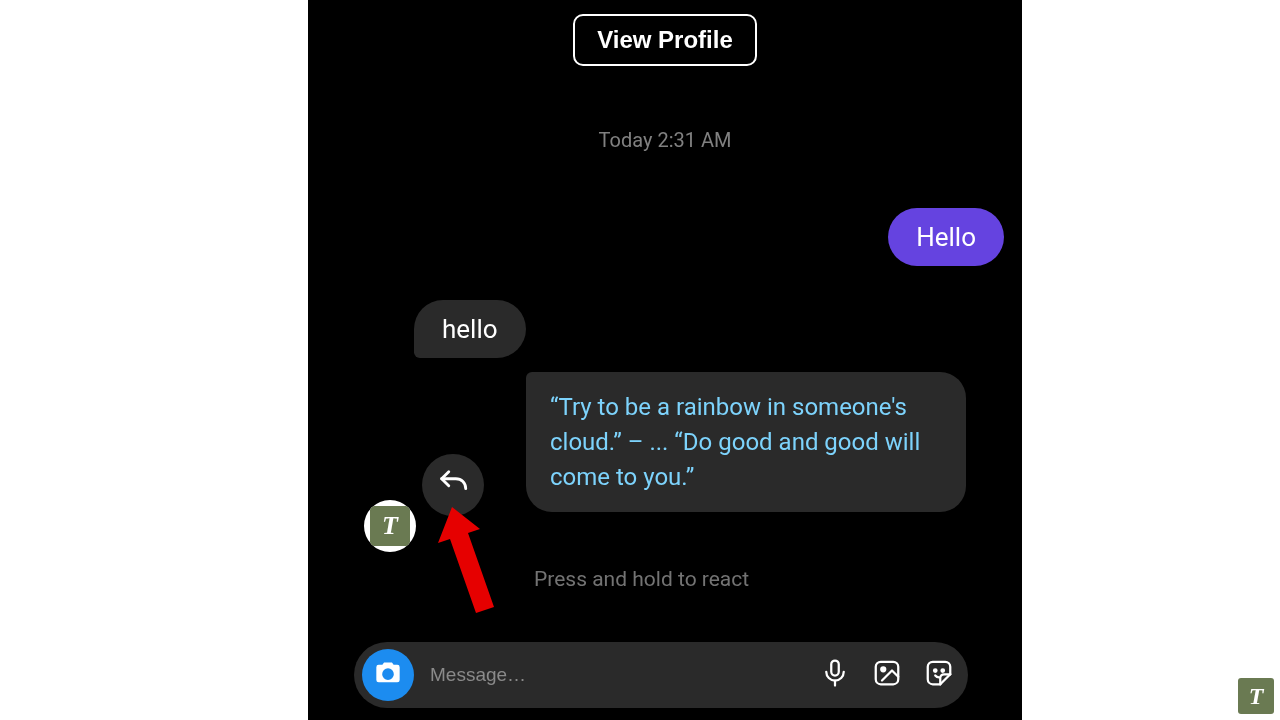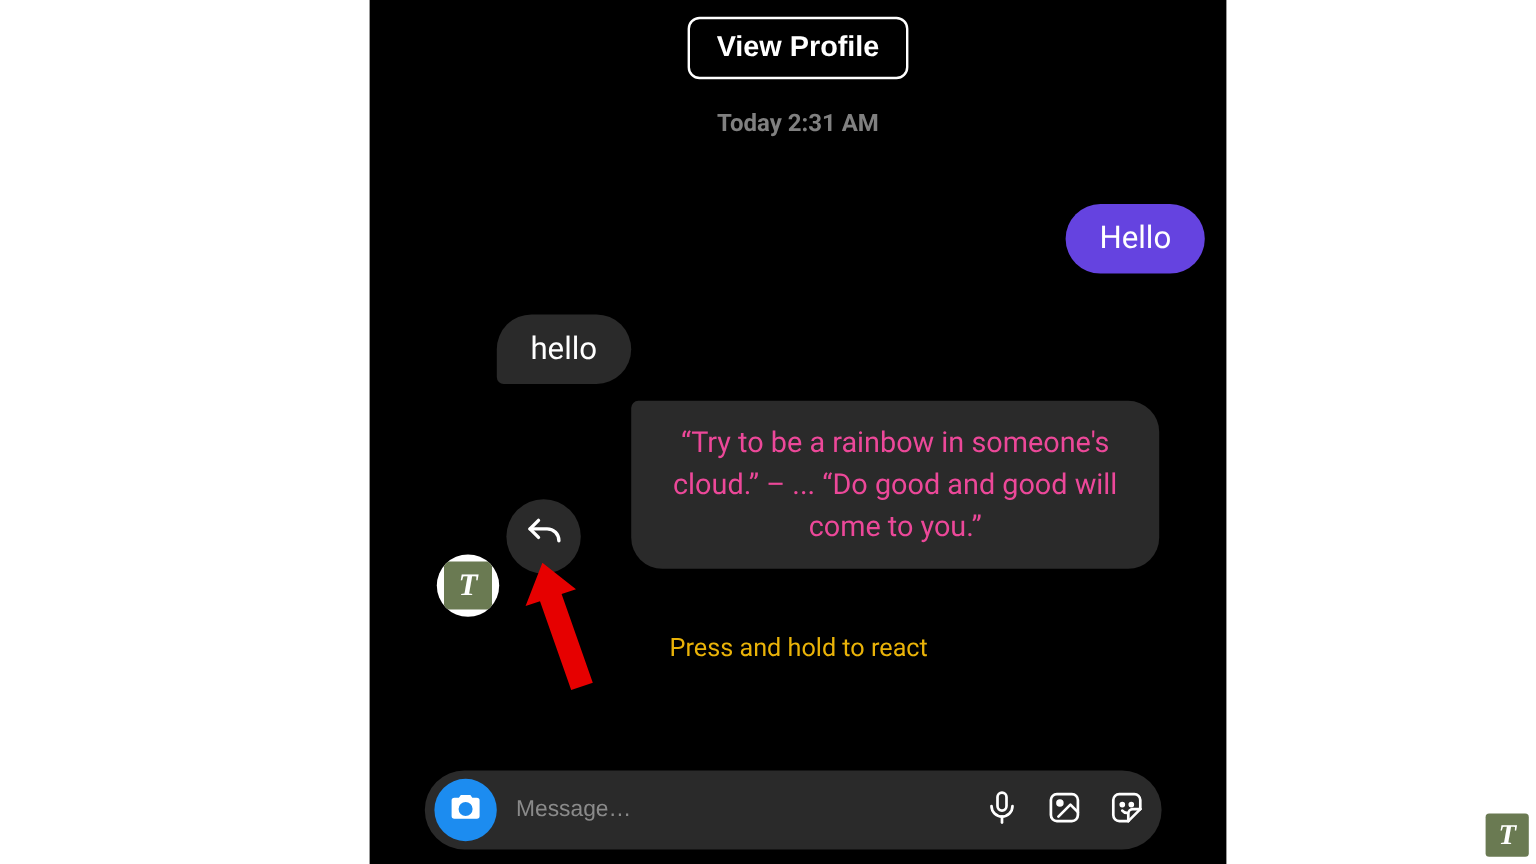--- a/index.html
+++ b/index.html
@@ -34,22 +34,21 @@
     font-size: 24px;
     font-weight: 700;
     padding: 10px 22px;
     border-radius: 10px;
     cursor: pointer;
   }
   .timestamp {
     text-align: center;
     color: #808080;
     font-size: 20px;
-    margin-top: 24px;
-    font-weight: bold;
+    margin-top: 62px;
   }
   .messages-area {
     flex: 1;
     position: relative;
   }
   .msg-outgoing {
     position: absolute;
     right: 18px;
     top: 56px;
     background: #6543e0;
@@ -68,27 +67,26 @@
     padding: 14px 28px;
     border-radius: 30px;
     border-bottom-left-radius: 6px;
   }
   .msg-incoming-2 {
     position: absolute;
     left: 218px;
     top: 220px;
     width: 392px;
     background: #2a2a2a;
-    color: #ec4899;
+    color: #7dd3fc;
     font-size: 24px;
     line-height: 1.45;
     padding: 18px 24px;
     border-radius: 26px;
     border-top-left-radius: 6px;
-    text-align: center;
   }
   .reply-action {
     position: absolute;
     left: 114px;
     top: 302px;
     width: 62px;
     height: 62px;
     border-radius: 50%;
     background: #2a2a2a;
     display: flex;
@@ -120,23 +118,22 @@
     font-style: italic;
     font-weight: bold;
     color: #ffffff;
     font-size: 26px;
     border-radius: 4px;
   }
   .hint-text {
     position: absolute;
     left: 226px;
     top: 415px;
-    color: #eab308;
+    color: #737373;
     font-size: 21px;
-    margin-left: 24px;
   }
   .arrow-annotation {
     position: absolute;
     left: 124px;
     top: 355px;
     pointer-events: none;
   }
   .input-bar {
     position: absolute;
     left: 46px;

